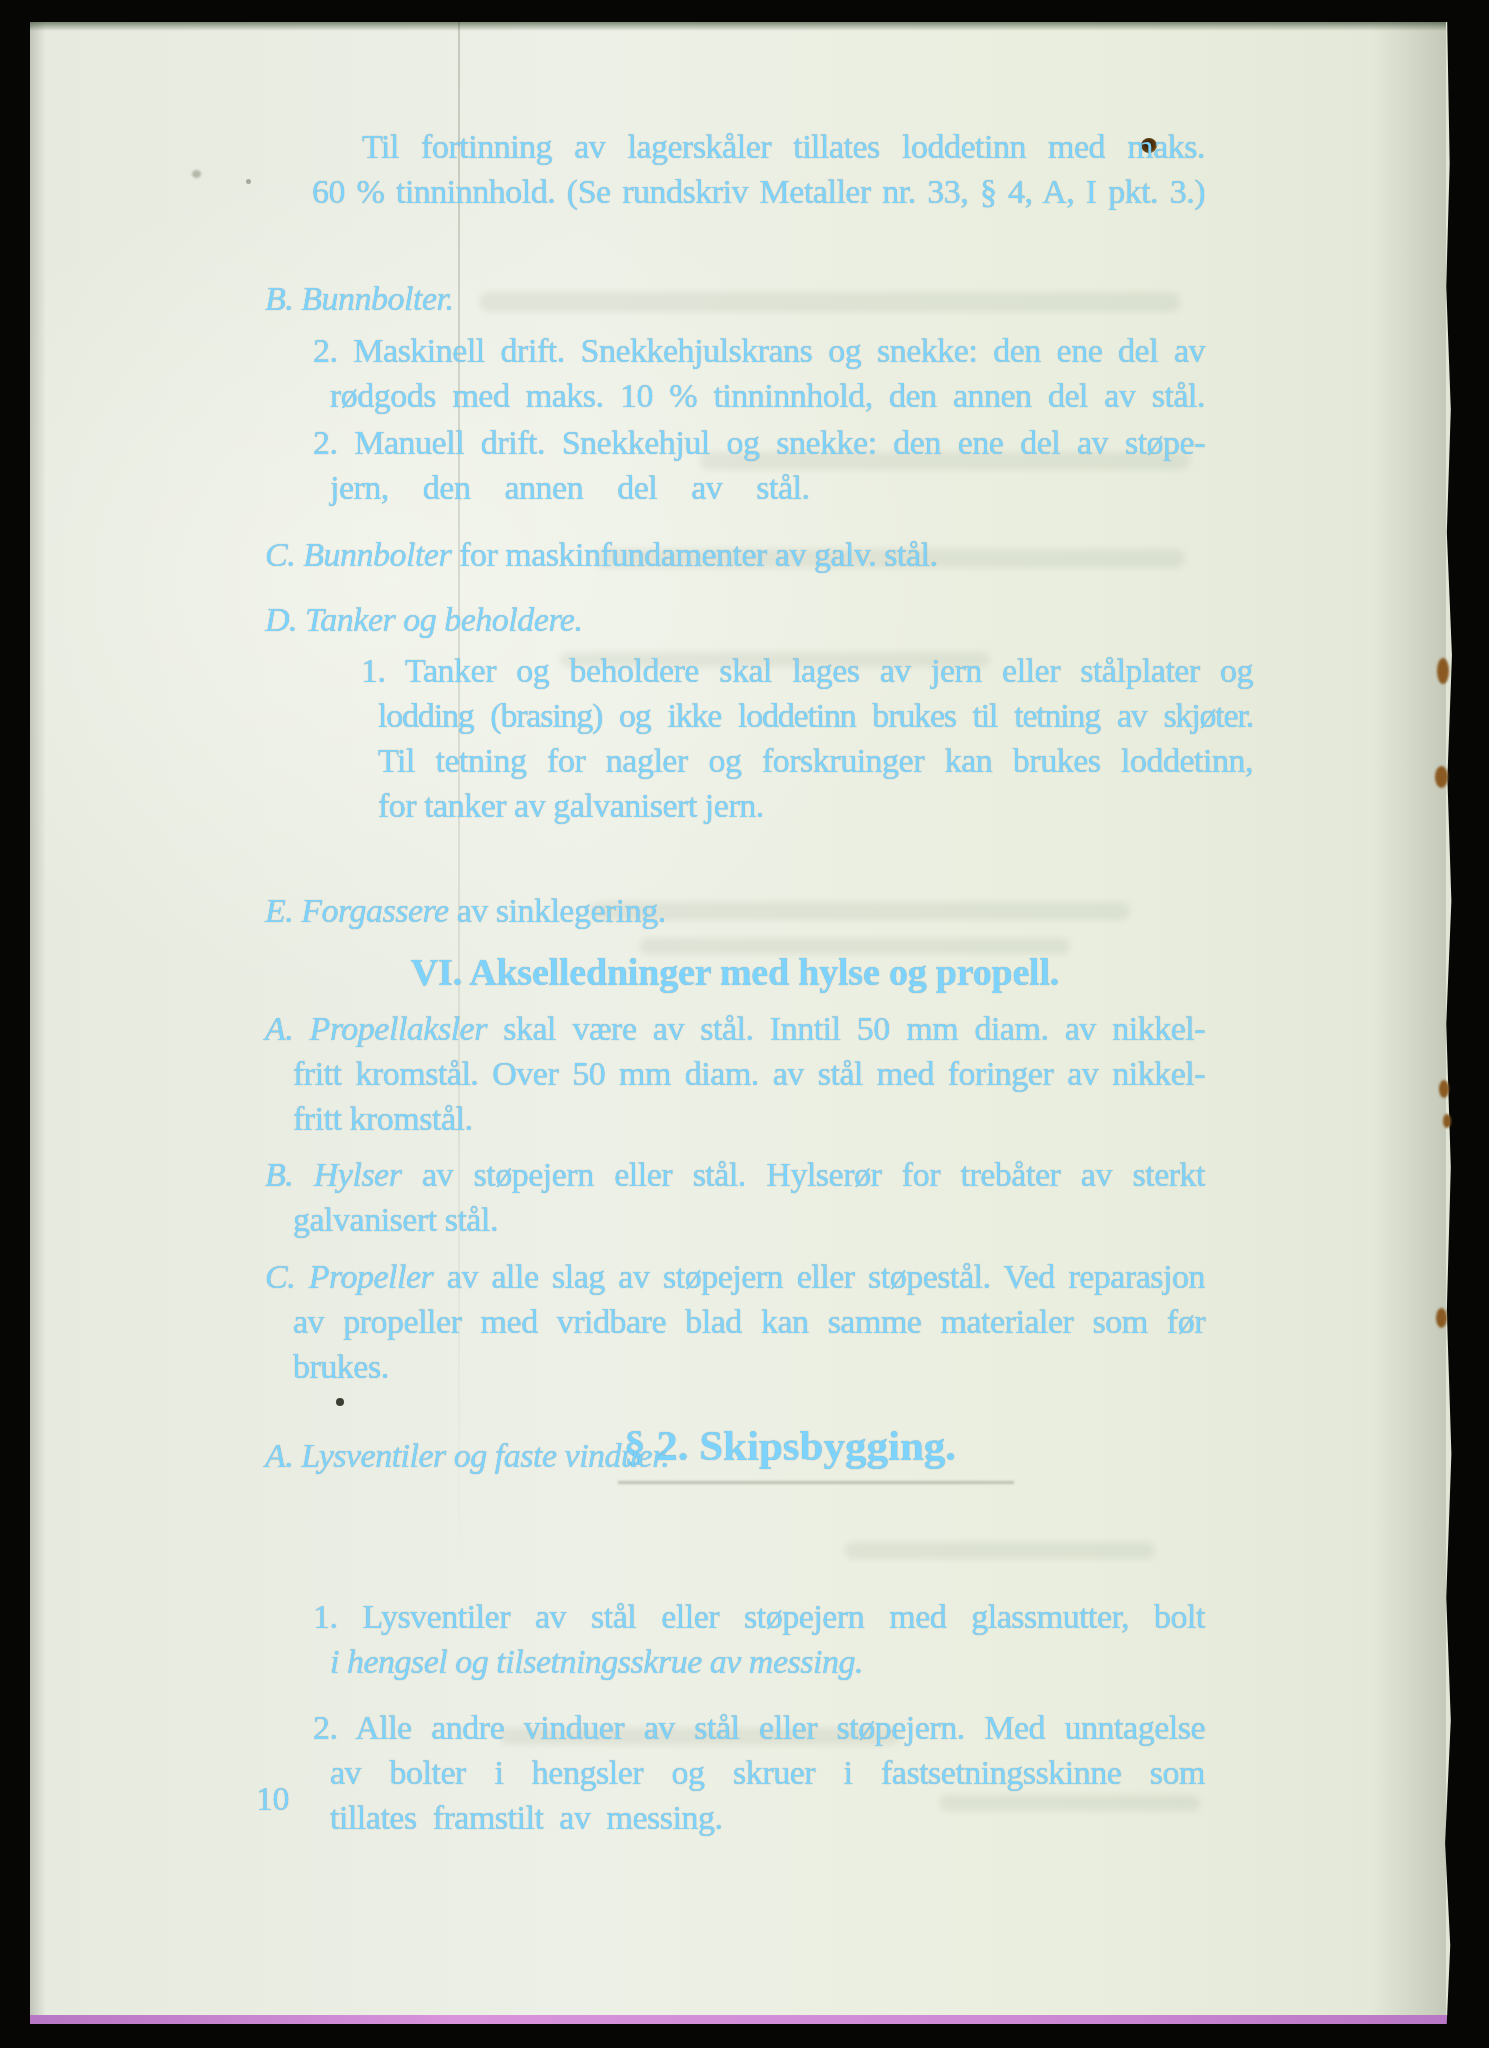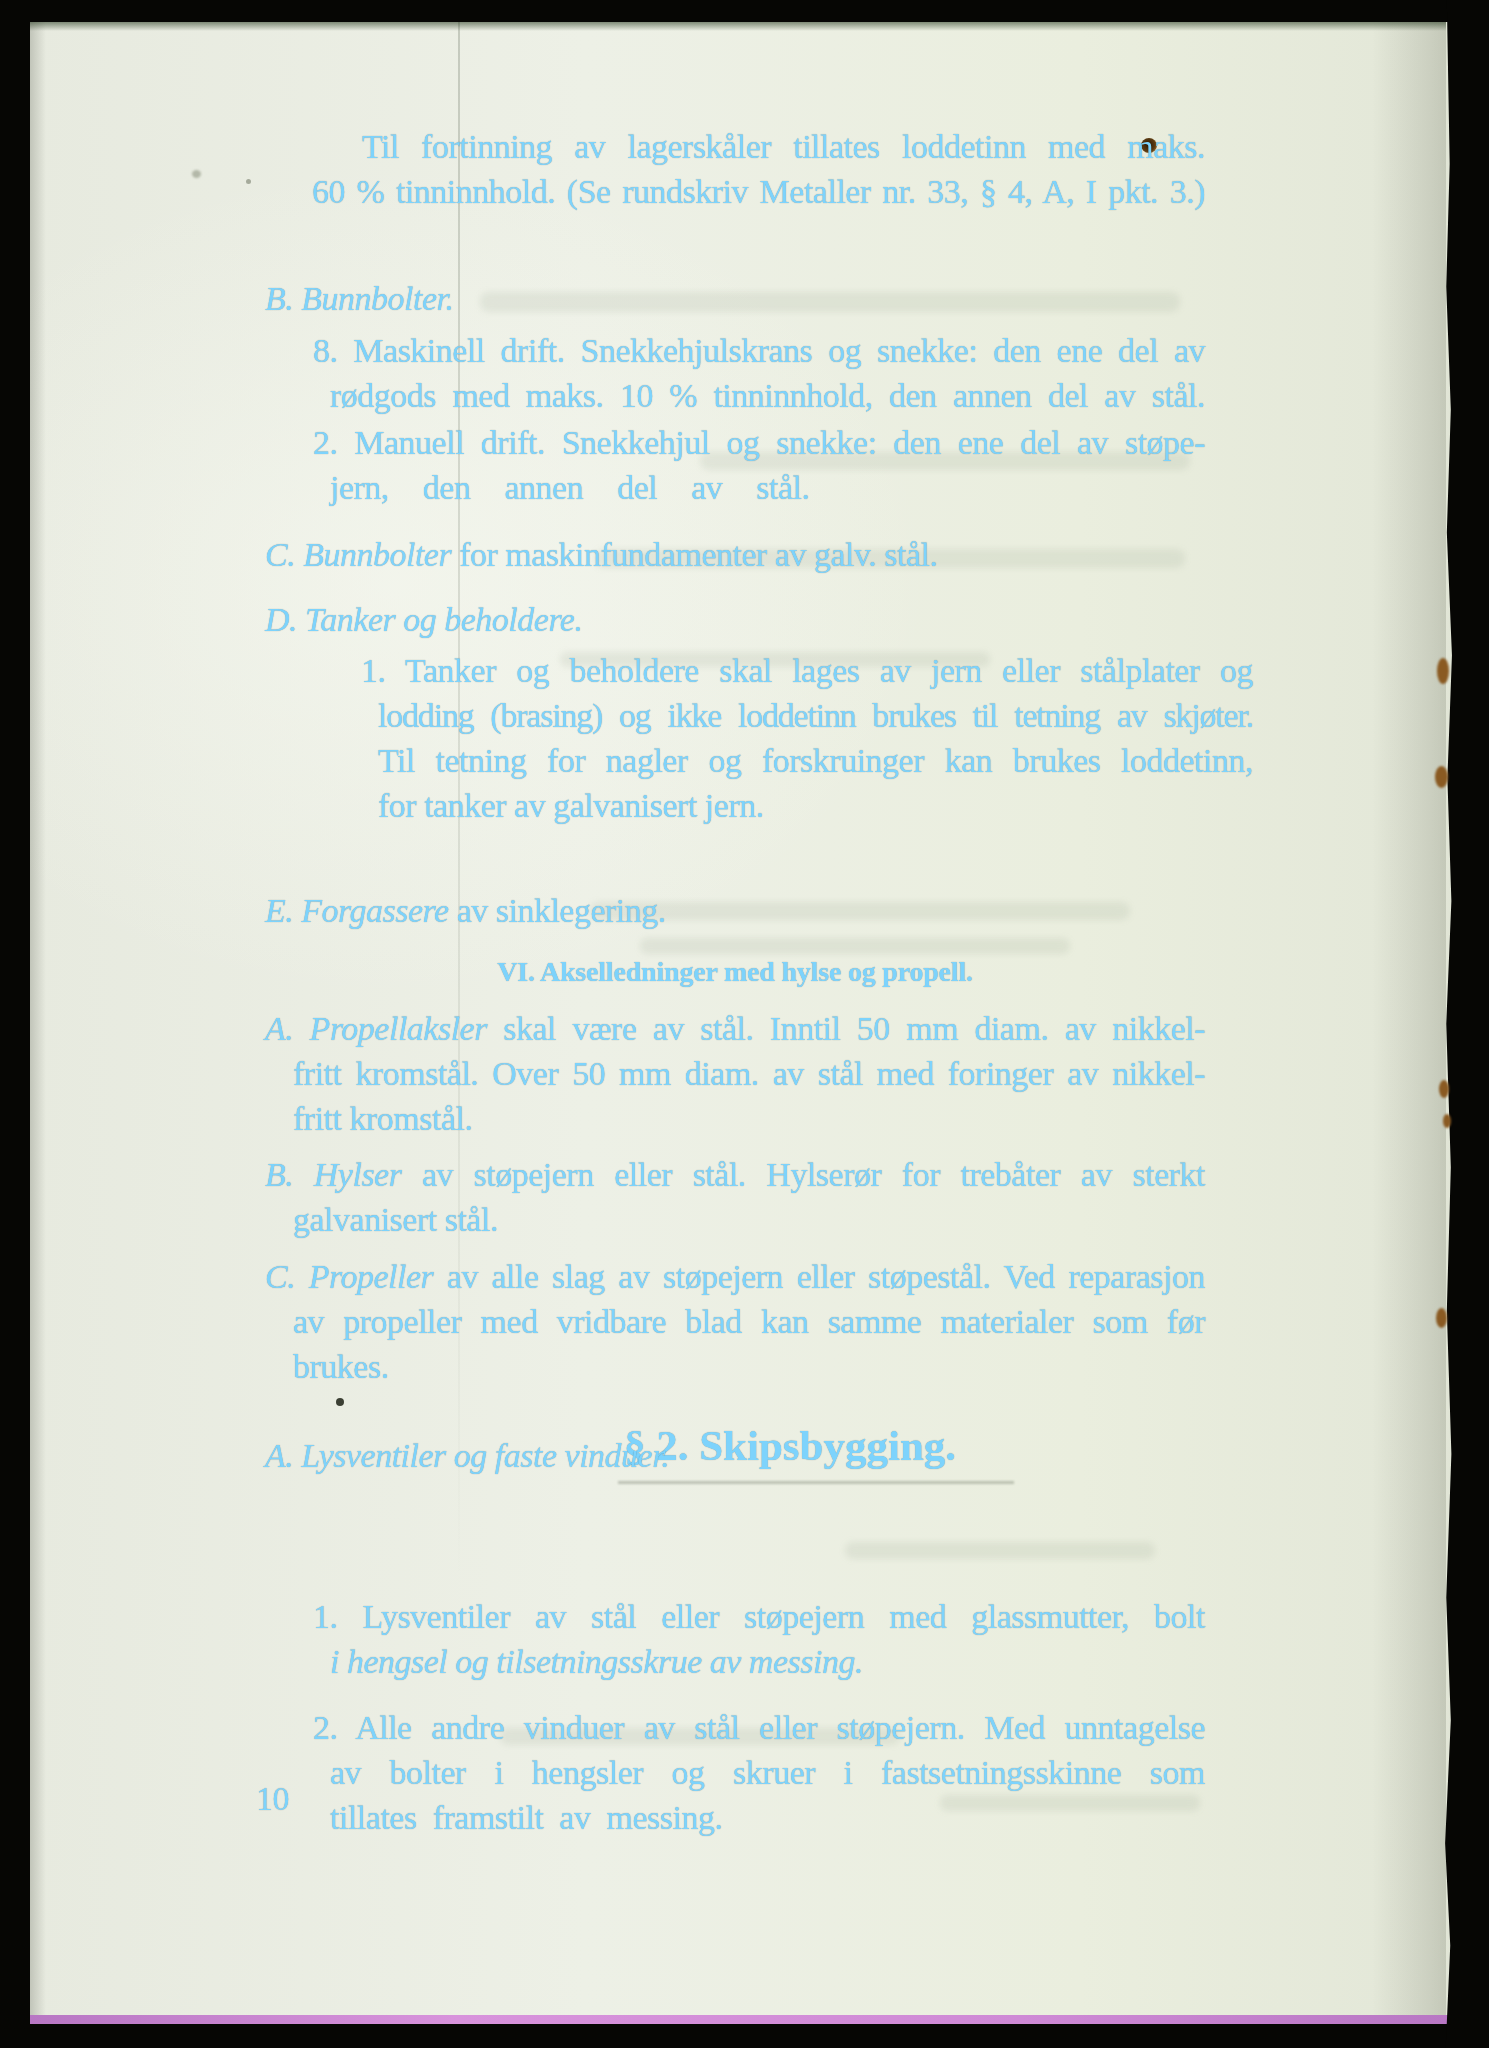--- a/index.html
+++ b/index.html
@@ -40,21 +40,21 @@
   #speck-2{left:246px;top:179px;width:5px;height:5px;background:rgba(120,126,108,.6);filter:blur(.5px);}
   .edge-fox{position:absolute;z-index:42;background:#8a5a22;border-radius:50%;filter:blur(1px);}
   
   .block{position:absolute;z-index:10;color:#7dd3fc;font-size:34px;letter-spacing:-0.5px;
          text-shadow:0 0 1px rgba(43,46,36,.45);}
   .tline{line-height:45px;height:45px;white-space:nowrap;text-align:left;}
   .tline.just{white-space:normal;text-align:justify;text-align-last:justify;height:45px;overflow:visible;}
   .seg-i{font-style:italic;}
   .seg-b{font-weight:bold;}
   .center .tline{text-align:center;white-space:normal;}
-  #heading-vi{font-size:28px;font-weight:bold;letter-spacing:-0.2px;}
+  #heading-vi{font-size:38px;font-weight:bold;letter-spacing:-0.2px;}
   #heading-vi .tline{line-height:48px;height:48px;}
   #heading-s2{font-size:43px;font-weight:bold;letter-spacing:0;}
   #heading-s2 .tline{line-height:52px;height:52px;}
   #page-number{font-size:34px;}
 </style>
 </head>
 <body>
 
 <div id="scan">
 
@@ -85,21 +85,21 @@
 
   <div class="block" style="left:312px;top:124px;width:893px;">
       <div class="tline just" style="text-indent: 50px;"><span>Til fortinning av lagerskåler tillates loddetinn med maks.</span></div>
       <div class="tline just"><span>60 % tinninnhold. (Se rundskriv Metaller nr. 33, § 4, A, I pkt. 3.)</span></div>
     </div>
 
   <div class="block" style="left:265px;top:276px;width:940px;">
       <div class="tline"><span class="seg-i">B. Bunnbolter.</span></div>
     </div>
   <div class="block" style="left:313px;top:328px;width:892px;">
-      <div class="tline just"><span>8. Maskinell drift. Snekkehjulskrans og snekke: den ene del av</span></div>
+      <div class="tline just"><span>2. Maskinell drift. Snekkehjulskrans og snekke: den ene del av</span></div>
       <div class="tline just" style="text-indent: 17px;"><span>rødgods med maks. 10 % tinninnhold, den annen del av stål.</span></div>
     </div>
   <div class="block" style="left:313px;top:420px;width:892px;">
       <div class="tline just"><span>2. Manuell drift. Snekkehjul og snekke: den ene del av støpe-</span></div>
       <div class="tline" style="text-indent: 17px; word-spacing: 26px;"><span>jern, den annen del av stål.</span></div>
     </div>
 
   <div class="block" style="left:265px;top:532px;width:940px;">
       <div class="tline"><span class="seg-i">C. Bunnbolter</span><span> for maskinfundamenter av galv. stål.</span></div>
     </div>

